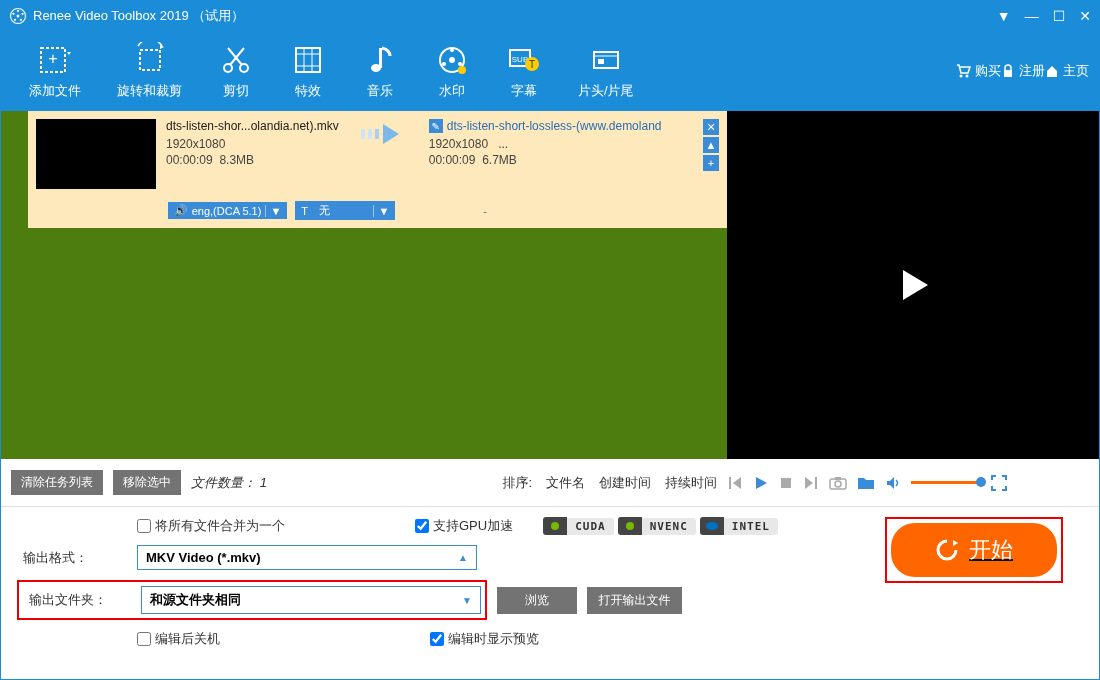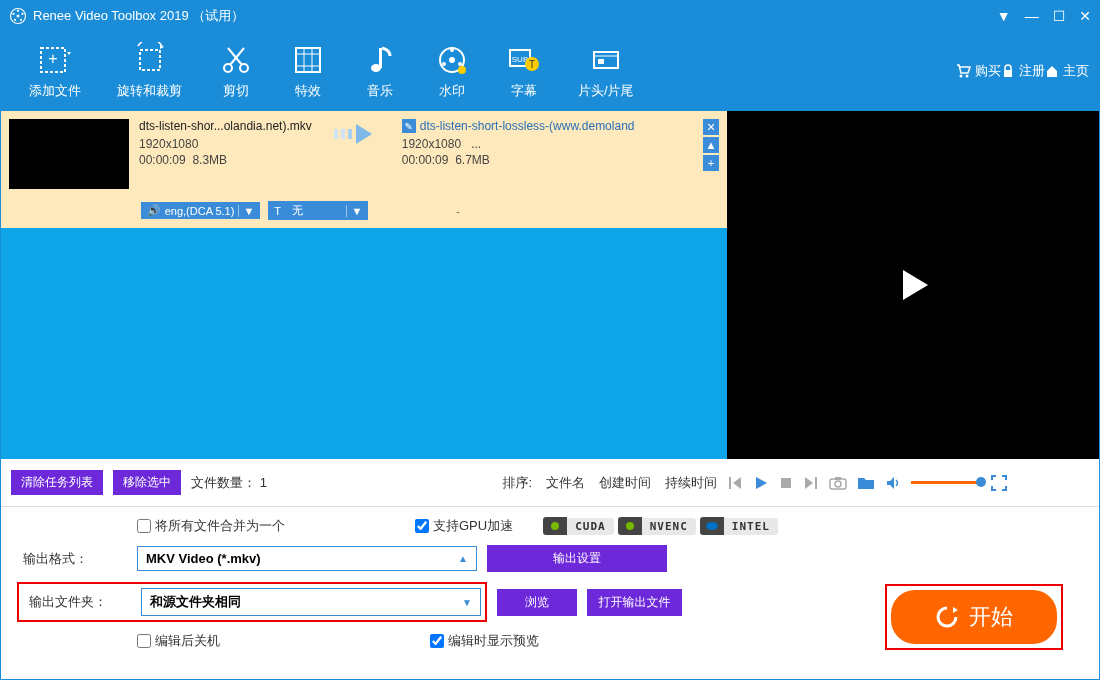--- a/index.html
+++ b/index.html
@@ -8,42 +8,42 @@
 .titlebar-icon { width: 18px; height: 18px; margin-right: 6px; }
 .titlebar-title { flex: 1; }
 .titlebar-controls { display: flex; gap: 14px; align-items: center; }
 .titlebar-controls span { cursor: pointer; font-size: 14px; }
 .toolbar { background: #1a8cd8; height: 80px; display: flex; align-items: center; padding: 0 10px; color: #fff; }
 .toolbar-item { display: flex; flex-direction: column; align-items: center; justify-content: center; padding: 0 18px; cursor: pointer; font-size: 13px; gap: 4px; }
 .toolbar-item svg { width: 36px; height: 36px; }
 .toolbar-right { margin-left: auto; display: flex; gap: 0; align-items: center; font-size: 13px; }
 .toolbar-right-item { display: flex; align-items: center; gap: 4px; cursor: pointer; }
 .main { display: flex; height: 348px; }
-.task-area { flex: 1; background: #0ea5e9; overflow: hidden; }
+.task-area { flex: 1; background: #4d7c0f; overflow: hidden; padding-left: 27px; }
 .task-row { background: #fde9bc; padding: 8px; display: flex; align-items: flex-start; gap: 10px; }
 .thumb { width: 120px; height: 70px; background: #000; }
 .task-info { font-size: 12px; color: #444; }
 .task-info .fname { color: #222; margin-bottom: 4px; }
 .task-info .res { margin-bottom: 2px; }
 .arrow-box { display: flex; align-items: center; padding: 0 10px; }
 .task-out { font-size: 12px; color: #2a6fb8; }
 .task-out .fname2 { color: #2a6fb8; margin-bottom: 4px; display: flex; align-items: center; gap: 4px; }
 .task-out .res2 { color: #444; margin-bottom: 2px; }
 .edit-sq { width: 14px; height: 14px; background: #3b8cd8; color: #fff; display: inline-flex; align-items: center; justify-content: center; font-size: 10px; }
 .vbtns { display: flex; flex-direction: column; gap: 2px; margin-left: auto; }
 .vbtn { width: 16px; height: 16px; background: #3b8cd8; color: #fff; font-size: 11px; display: flex; align-items: center; justify-content: center; cursor: pointer; }
 .tag-row { background: #fde9bc; padding: 4px 8px 8px 140px; display: flex; gap: 8px; font-size: 11px; align-items: center; }
 .tag { background: #3b8cd8; color: #fff; padding: 2px 6px; display: flex; align-items: center; gap: 4px; }
 .tag .dd { border-left: 1px solid rgba(255,255,255,0.5); padding-left: 4px; }
 .preview { width: 372px; background: #000; position: relative; }
 .play-icon { position: absolute; top: 50%; left: 50%; transform: translate(-50%, -50%); }
 .controls-under-preview { height: 48px; border-bottom: 1px solid #ddd; display: flex; align-items: center; padding: 0 10px; }
 .controls-left { display: flex; align-items: center; gap: 10px; }
-.btn-blue { background: #6d28d9; color: #fff; padding: 4px 10px; font-size: 12px; border: none; cursor: pointer; }
-.controls-text { font-size: 13px; color: #333; }
+.btn-blue { background: #737373; color: #fff; padding: 4px 10px; font-size: 12px; border: none; cursor: pointer; }
+.controls-text { font-size: 13px; color: #333; font-style: italic; }
 .sort-group { display: flex; gap: 14px; margin-left: auto; font-size: 13px; color: #333; }
 .preview-controls { display: flex; align-items: center; gap: 10px; padding: 0 10px; }
 .pctl { color: #3b8cd8; cursor: pointer; }
 .pctl.grey { color: #aaa; }
 .vol-slider { width: 70px; height: 3px; background: #f60; position: relative; }
 .vol-knob { width: 10px; height: 10px; background: #3b8cd8; border-radius: 50%; position: absolute; right: -5px; top: -4px; }
 .bottom { padding: 10px 16px; }
 .row { display: flex; align-items: center; gap: 10px; margin-bottom: 10px; }
 .row-label { width: 110px; font-size: 13px; color: #333; text-align: left; padding-left: 6px; }
 .checkbox { display: flex; align-items: center; gap: 4px; font-size: 13px; color: #333; }
@@ -51,21 +51,21 @@
 .encoder-badges { display: flex; gap: 4px; margin-left: 20px; }
 .badge { display: flex; align-items: center; font-size: 11px; font-weight: bold; }
 .badge-icon { width: 24px; height: 18px; background: #444; border-radius: 3px 0 0 3px; display: flex; align-items: center; justify-content: center; }
 .badge-text { background: #e8e8e8; color: #333; padding: 2px 8px; border-radius: 0 3px 3px 0; font-family: monospace; letter-spacing: 1px; }
 .dropdown { border: 1px solid #3b8cd8; padding: 4px 8px; font-size: 13px; display: flex; align-items: center; justify-content: space-between; background: #fff; cursor: pointer; font-weight: bold; }
 .dropdown .arrow { color: #3b8cd8; font-size: 10px; }
 .red-box { border: 2px solid #e00; padding: 4px; }
 .start-btn { background: #f60; color: #fff; border-radius: 24px; padding: 12px 44px; font-size: 22px; display: flex; align-items: center; gap: 10px; cursor: pointer; border: none; }
 .bottom-grid { display: flex; gap: 20px; }
 .bottom-left { flex: 1; }
-.bottom-right { display: flex; align-items: flex-end; padding-right: 20px; }
+.bottom-right { display: flex; align-items: flex-start; padding-right: 20px; text-decoration: underline; }
 </style>
 </head>
 <body>
 
 <div class="titlebar">
   <svg class="titlebar-icon" viewBox="0 0 24 24">
       <circle cx="12" cy="12" r="10" fill="none" stroke="#fff" stroke-width="1.5"></circle>
       <circle cx="12" cy="12" r="2" fill="#fff"></circle>
       <circle cx="12" cy="5" r="1.5" fill="#fff"></circle>
       <circle cx="18" cy="9" r="1.5" fill="#fff"></circle>
@@ -313,21 +313,20 @@
               <div class="badge-text">INTEL</div>
             </div>
         </div>
       </div>
       <div class="row">
         <div class="row-label">输出格式：</div>
         <div class="dropdown" style="width:340px">
             <span>MKV Video (*.mkv)</span>
             <span class="arrow">▲</span>
           </div>
-        <button class="btn-blue" style="width:180px;padding:5px">输出设置</button>
       </div>
       <div class="row">
         <div class="red-box" style="display:flex;align-items:center;gap:16px;flex:0 0 auto">
           <div class="row-label" style="width:102px">输出文件夹：</div>
           <div class="dropdown" style="width:340px">
               <span>和源文件夹相同</span>
               <span class="arrow">▼</span>
             </div>
         </div>
         <button class="btn-blue" style="width:80px;padding:5px">浏览</button>

